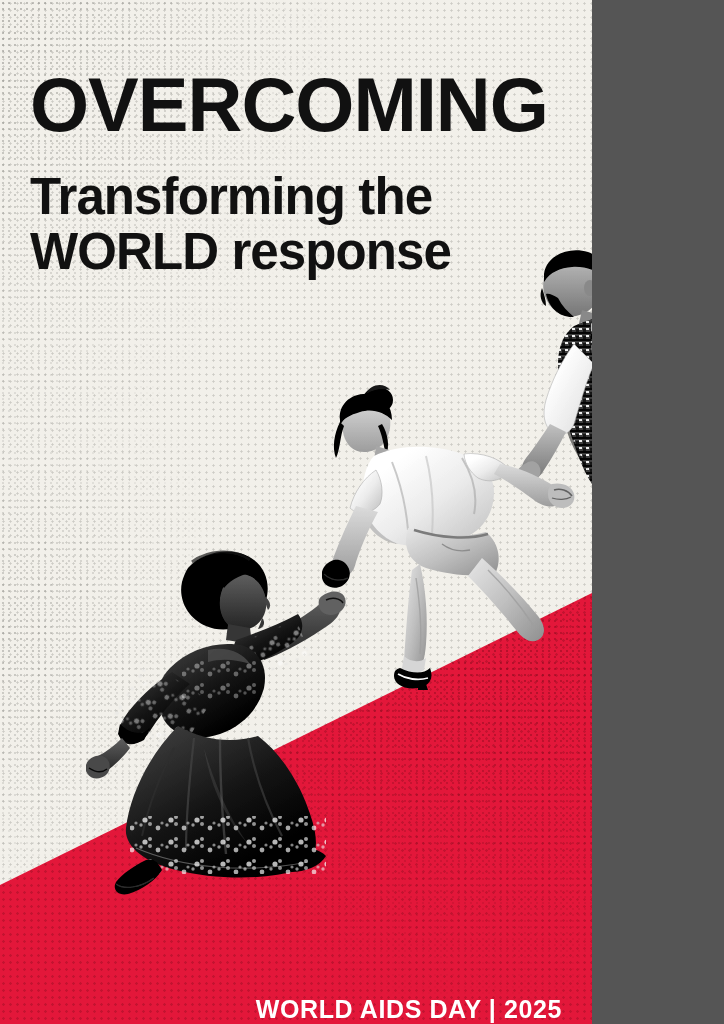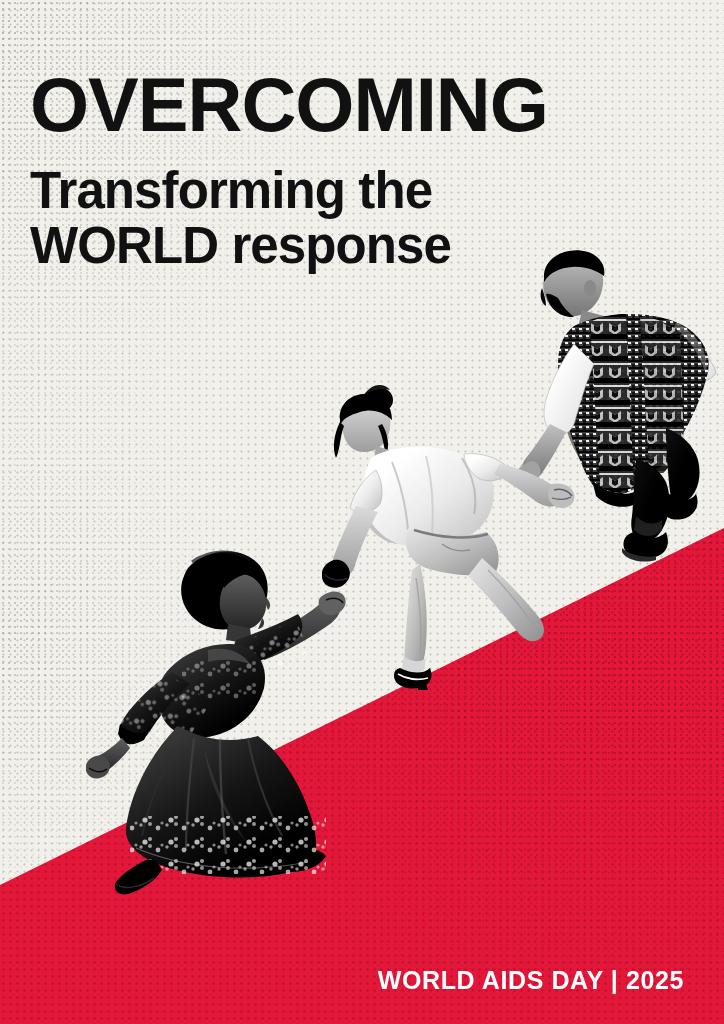--- a/index.html
+++ b/index.html
@@ -7,21 +7,21 @@
     margin: 0;
     padding: 0;
     background: #555;
   }
   body {
     font-family: "Liberation Sans", sans-serif;
   }
 
   .poster {
     position: relative;
-    width: 724px;
+    width: 592px;
     height: 1024px;
     overflow: hidden;
     background: #f2f0ea;
   }
 
   
   .halftone-bg {
     position: absolute;
     inset: 0;
     background-image:
@@ -91,21 +91,21 @@
     display: block;
     font-size: 51px;
     line-height: 1.06;
     font-weight: 700;
     letter-spacing: -0.9px;
     color: #111111;
     white-space: nowrap;
     margin: 0;
   }
   .subhead-wrap {
-    margin-top: 22px;
+    margin-top: 28px;
   }
 
   
   .figures {
     position: absolute;
     inset: 0;
     z-index: 4;
     pointer-events: none;
   }
   .figure {
@@ -118,23 +118,23 @@
 
   
   .footer-banner {
     position: absolute;
     left: 0;
     right: 0;
     bottom: 0;
     height: 58px;
     z-index: 8;
     display: flex;
-    align-items: flex-start;
+    align-items: flex-end;
     justify-content: flex-end;
-    padding-right: 40px;
+    padding-right: 30px;
     box-sizing: border-box;
   }
   .footer-text {
     color: #ffffff;
     font-size: 25px;
     font-weight: 700;
     letter-spacing: 0.6px;
     white-space: nowrap;
   }
 </style>

